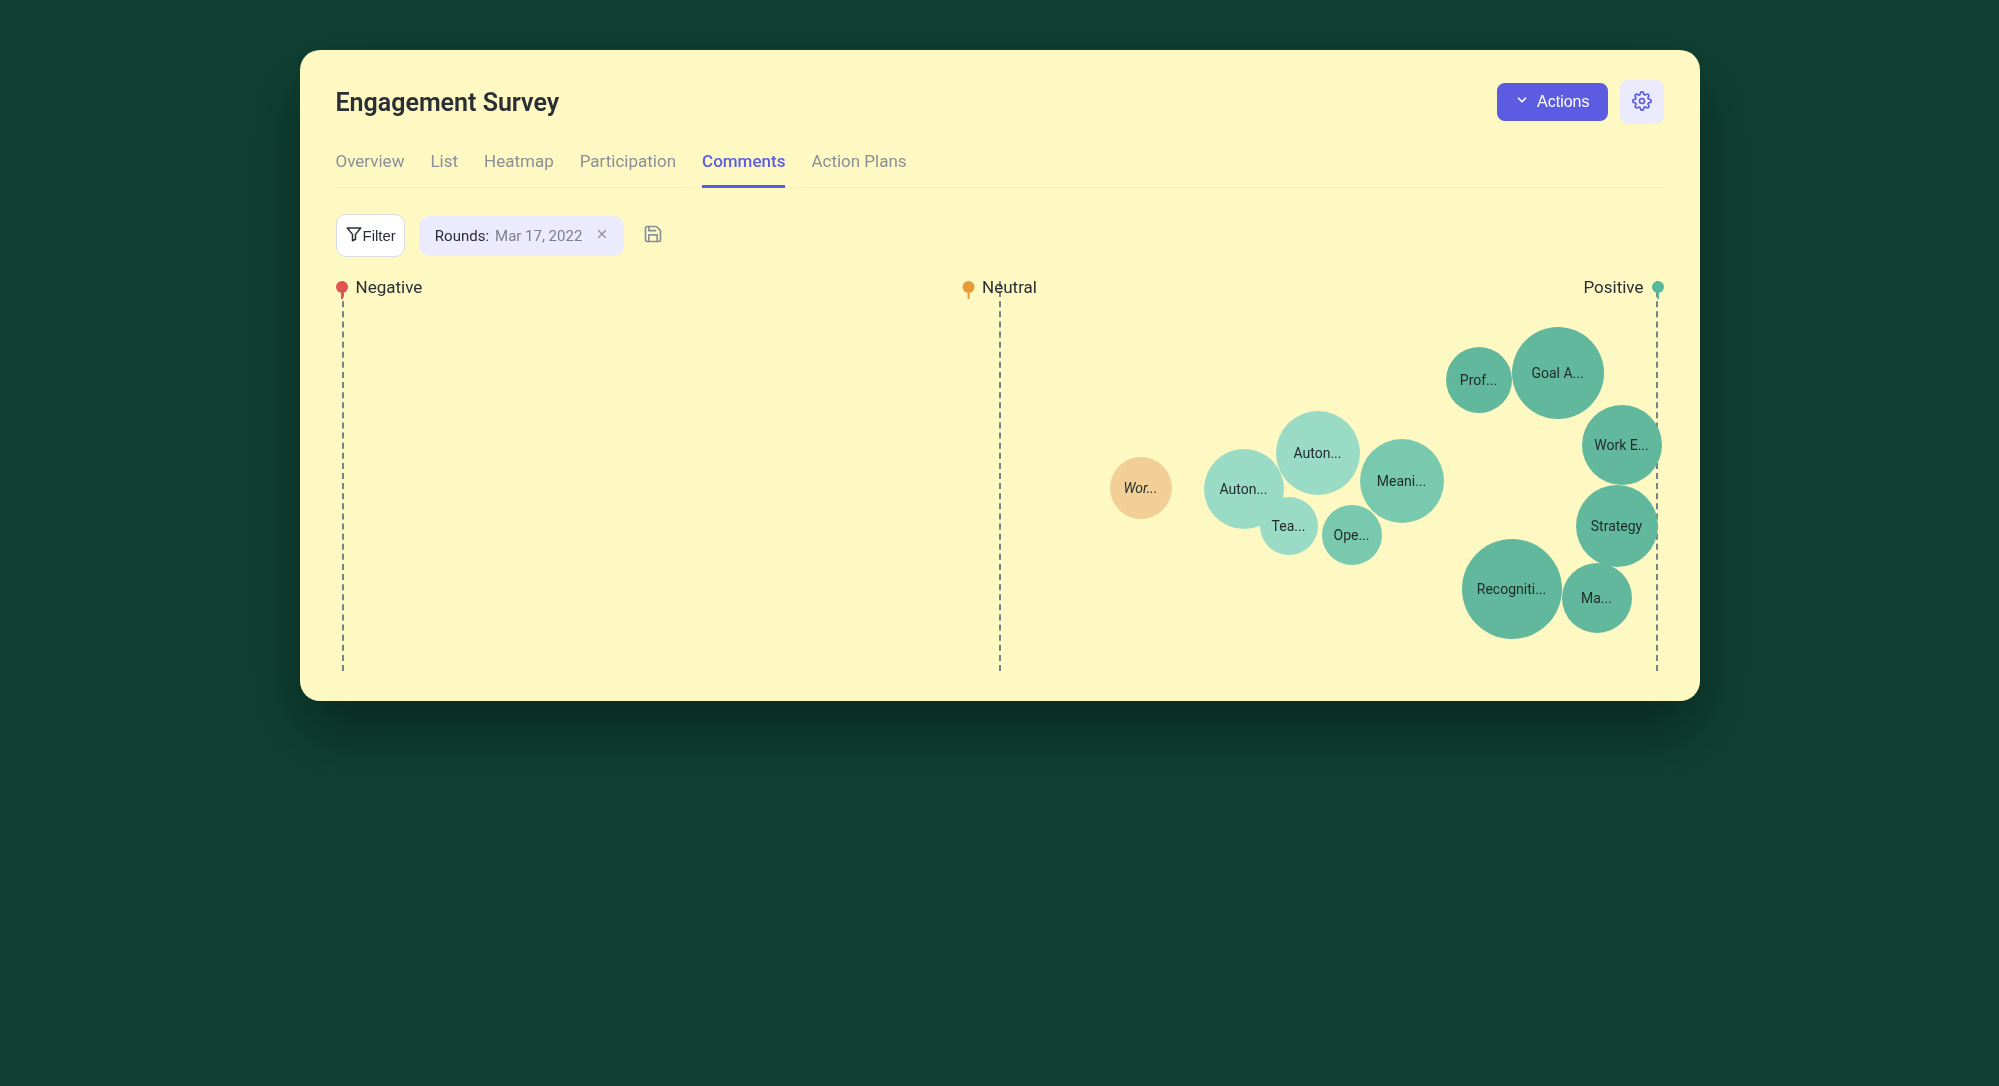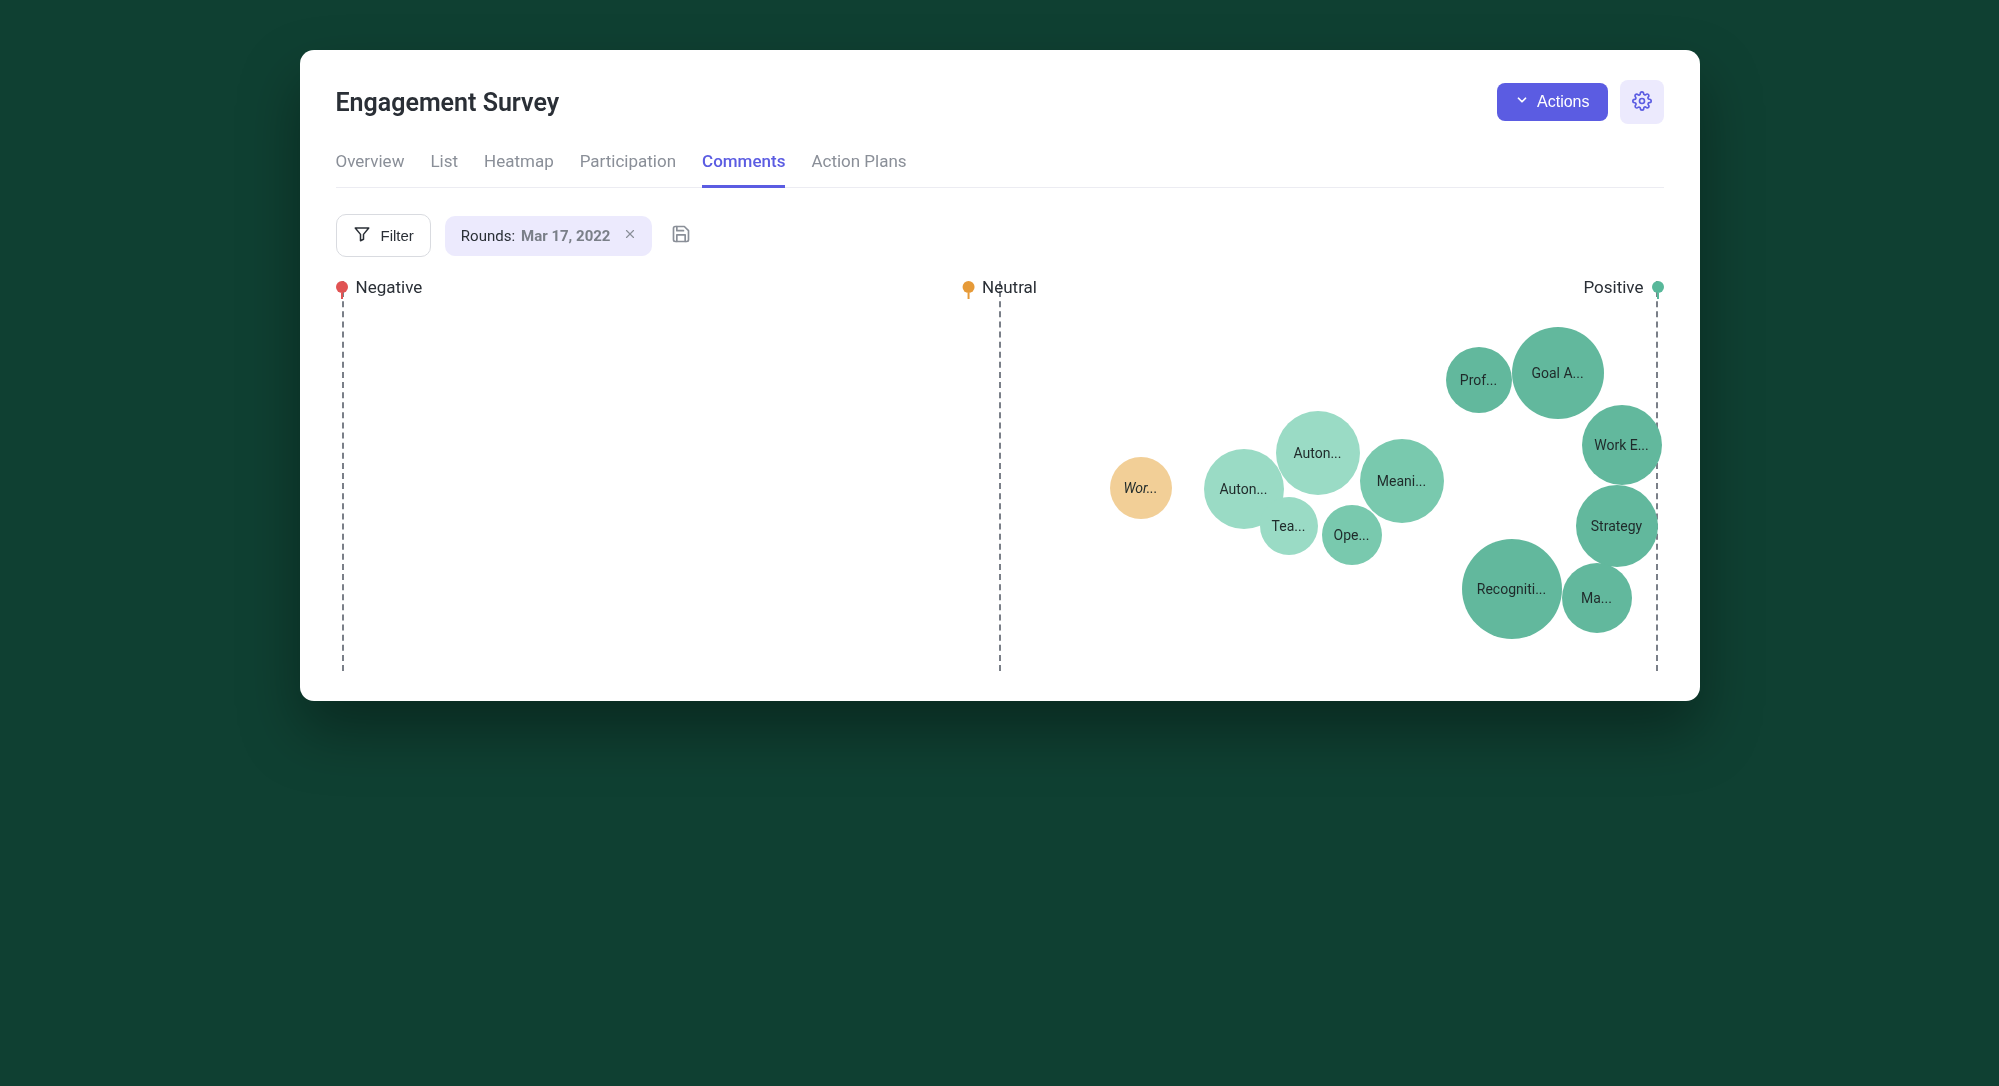--- a/index.html
+++ b/index.html
@@ -7,22 +7,22 @@
     font-family: -apple-system, BlinkMacSystemFont, "Segoe UI", Roboto, Helvetica, Arial, sans-serif;
     background: #0f4032;
     display: flex;
     justify-content: center;
     align-items: flex-start;
     padding: 50px 40px 100px;
     min-height: 1086px;
   }
   .card {
     width: 1400px;
-    background: #ffffff;
-    border-radius: 14px;
+    background: #fef9c3;
+    border-radius: 20px;
     box-shadow: 0 30px 60px rgba(0,0,0,0.35);
     padding: 30px 36px 30px;
     position: relative;
   }
   .header-row {
     display: flex;
     justify-content: space-between;
     align-items: center;
     margin-bottom: 20px;
   }
@@ -84,39 +84,38 @@
   .filter-row {
     display: flex;
     align-items: center;
     gap: 14px;
     margin-bottom: 24px;
   }
   .filter-btn {
     border: 1px solid #d9dbe0;
     background: #fff;
     border-radius: 10px;
-    padding: 10px 16px;
-    display: flex;
-    align-items: center;
-    gap: 10px;
+    padding: 10px 8px;
+    display: flex;
+    align-items: center;
     font-size: 15px;
     color: #2a2f36;
     cursor: pointer;
   }
   .chip {
     background: #eceafd;
     border-radius: 10px;
     padding: 10px 12px 10px 16px;
     display: flex;
     align-items: center;
     gap: 6px;
     font-size: 15px;
   }
   .chip-label { color: #2a2f36; }
-  .chip-value { color: #7a7f88; font-weight: bold; }
+  .chip-value { color: #7a7f88; }
   .chip-close {
     width: 20px; height: 20px;
     display: flex; align-items: center; justify-content: center;
     color: #8a8f98;
     cursor: pointer;
     margin-left: 4px;
   }
   .save-icon-btn {
     width: 30px; height: 30px;
     display: flex; align-items: center; justify-content: center;

